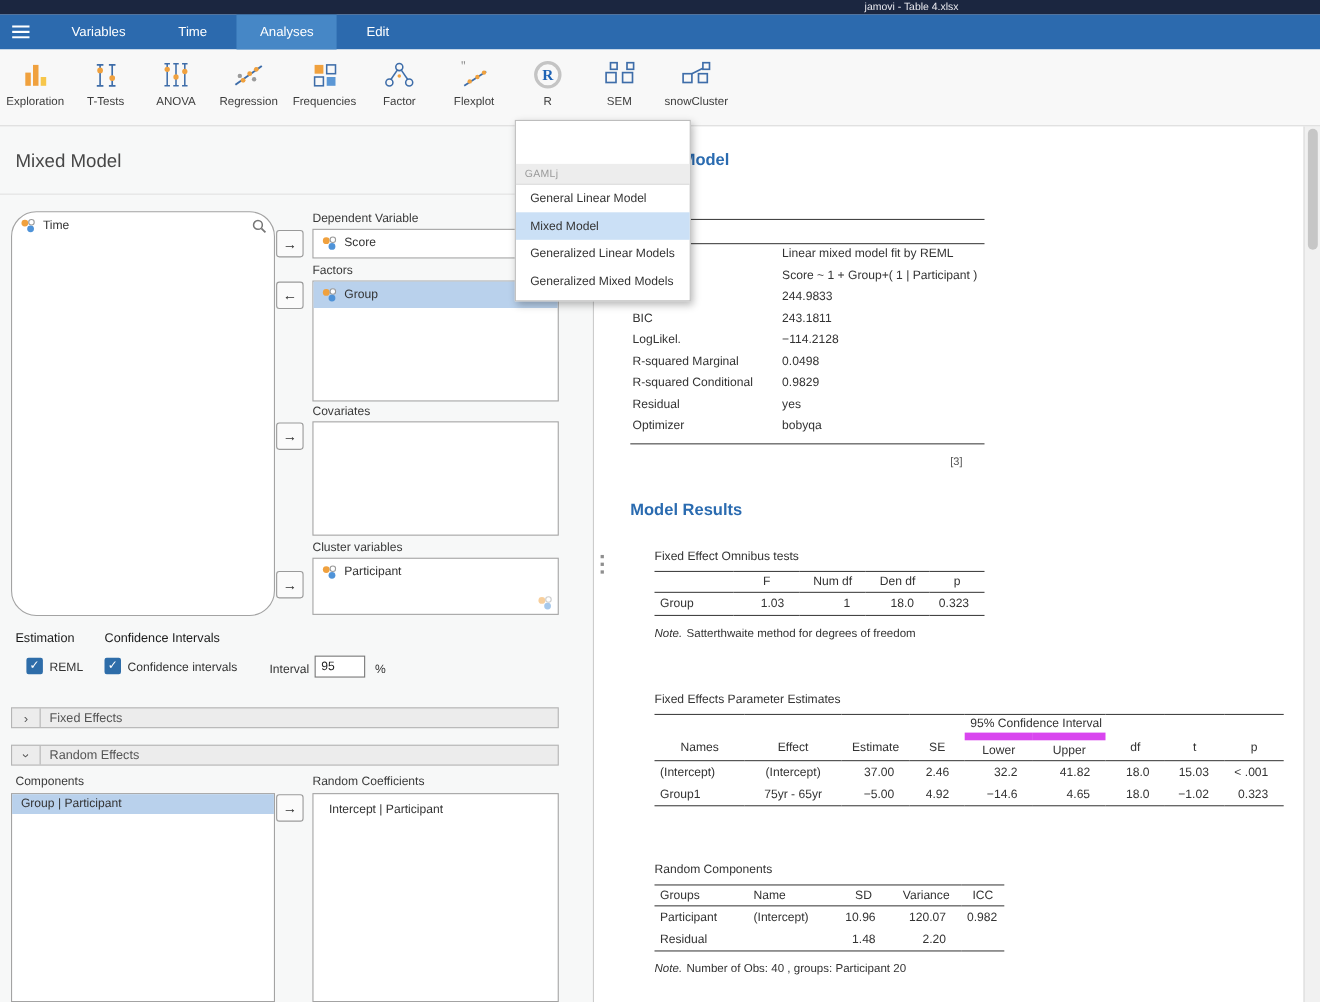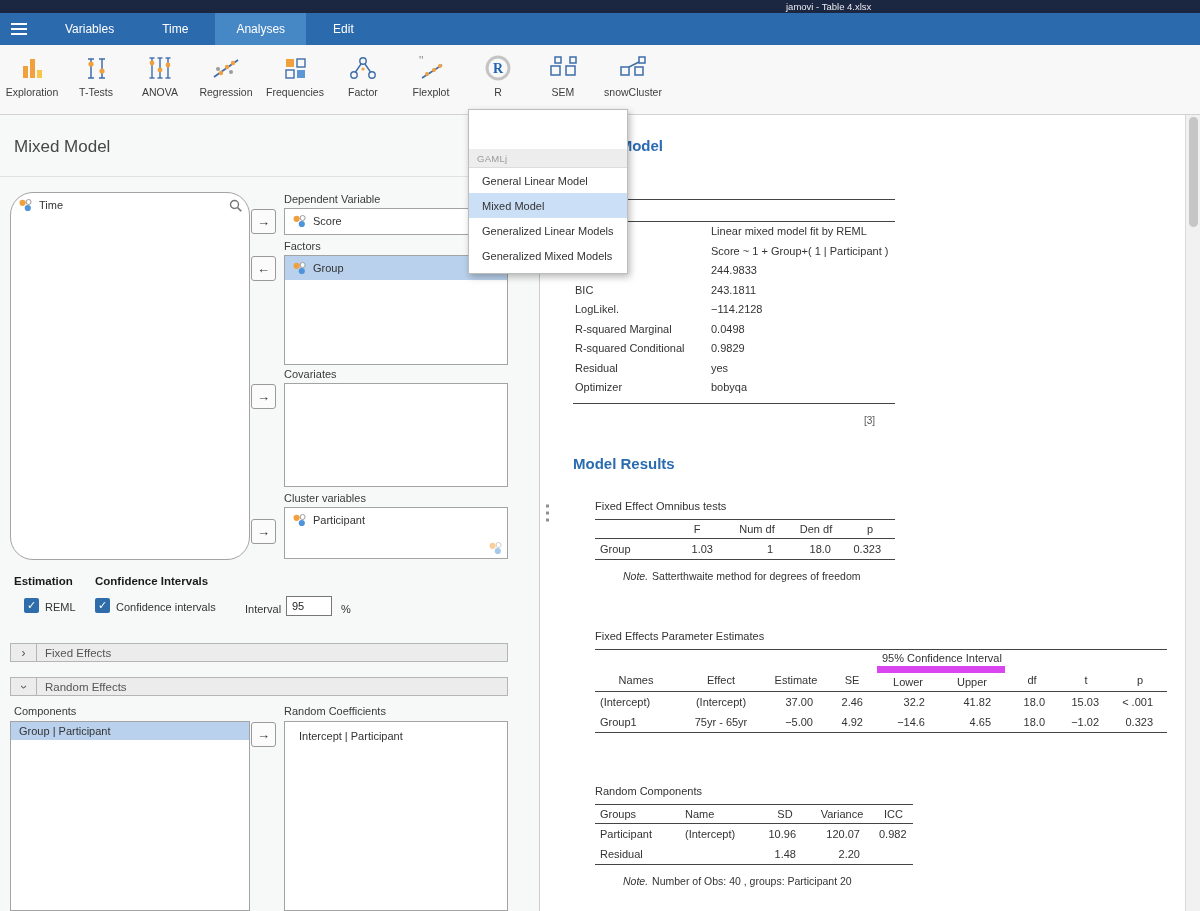--- a/index.html
+++ b/index.html
@@ -43,21 +43,21 @@
   .vars-box { left:10px; top:77px; width:240px; height:368px;border-radius:23px; }
   .var-item { display:flex; align-items:center; gap:7px; padding:5px 7px; font-size:11px; color:#333; cursor:pointer; }
   .var-item.sel { background:#b9d1ec; }
   .list-row { padding:3px 8px; font-size:11px; color:#333; cursor:pointer; }
   .list-row.sel { background:#b9d1ec; }
   .search-btn { position:absolute; top:6px; right:6px; cursor:pointer; }
   .ghost { position:absolute; right:5px; bottom:3px; opacity:.5; }
   .field-label { position:absolute; font-size:11px; color:#3a3a3a; white-space:nowrap; }
   .abtn { position:absolute; width:25px; height:25px; background:#fbfbfb; border:1px solid #9a9a9a; border-radius:3px;
           font-size:13px; color:#333; display:flex; align-items:center; justify-content:center; cursor:pointer; }
-  .opt-heading { position:absolute; font-size:11.5px; font-weight:bold; color:#1a1a1a; white-space:nowrap;text-align:right; }
+  .opt-heading { position:absolute; font-size:11.5px; font-weight:normal; color:#1a1a1a; white-space:nowrap;text-align:right; }
   .cb { position:absolute; width:15px; height:15px; background:#2e6da9; border-radius:2px; color:#fff; font-size:11px;
         line-height:15px; text-align:center; font-weight:bold; cursor:pointer; }
   .opt-label { position:absolute; font-size:11px; color:#333; white-space:nowrap; cursor:pointer; }
   .interval-input { position:absolute; width:46px; height:20px; border:1px solid #777; font-size:11px; padding:1px 5px;
                     font-family:inherit; background:#fff; color:#222; }
   .section-bar { position:absolute; width:498px; height:19px; background:#ececec; border:1px solid #b5b5b5;
                  display:flex; align-items:center; font-size:11.5px; color:#555; cursor:pointer; }
   .chev-wrap { width:26px; height:17px; border-right:1px solid #b5b5b5; display:flex; align-items:center; justify-content:center; overflow:hidden; }
   .chev2 { font-size:12px; color:#555; display:inline-block; }
   .chev2.down { transform:rotate(90deg); }
@@ -87,21 +87,21 @@
               border-top:1px solid #444; border-bottom:1px solid #444; }
   .jmv th { font-weight:normal; padding:3px 5px; text-align:center; white-space:nowrap; }
   .jmv tr.hd th { border-bottom:1px solid #444; }
   .jmv tr.sp th { border-bottom:none; padding:2px 5px; }
   .jmv tr.sp th.ci { border-bottom:7px solid #d946ef; }
   .jmv td { padding:4px 5px; white-space:nowrap; }
   .jmv .l { text-align:left; }
   .jmv .c { text-align:center; }
   .jmv .r { text-align:right; padding-right:14px; }
   .note { margin-top:10px; font-size:10.5px; color:#333; white-space:nowrap; }
-  .np { font-style:italic; margin-right:4px;margin-left:28px; }
+  .np { font-style:italic; margin-right:4px; }
 
   
   .vscroll { position:absolute; right:0; top:0; width:15px; height:100%; background:#f1f1f1; border-left:1px solid #dadada; }
   .thumb { position:absolute; top:2px; left:3px; width:9px; height:110px; background:#c6c6c6; border-radius:5px; cursor:pointer; }
 </style>
 </head>
 <body>
 
 <div id="app">
 

